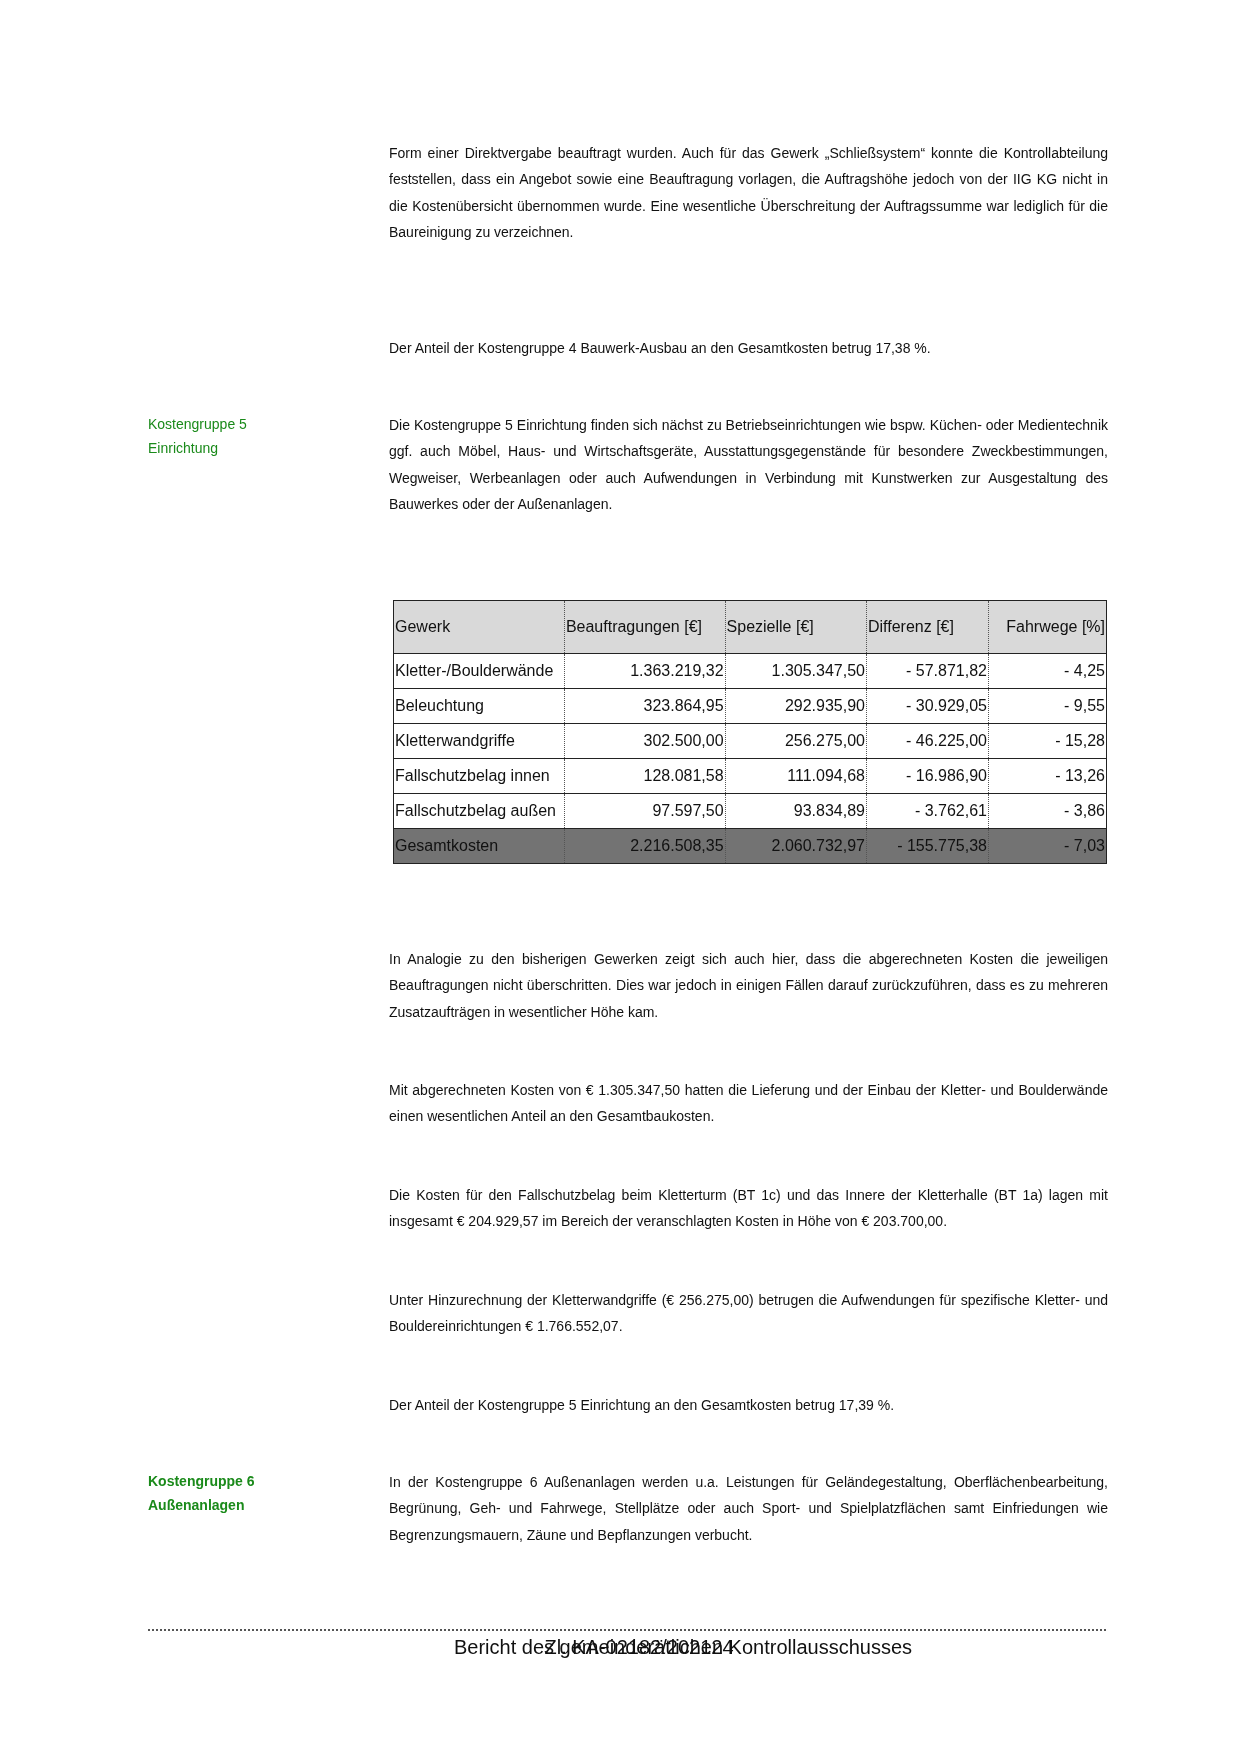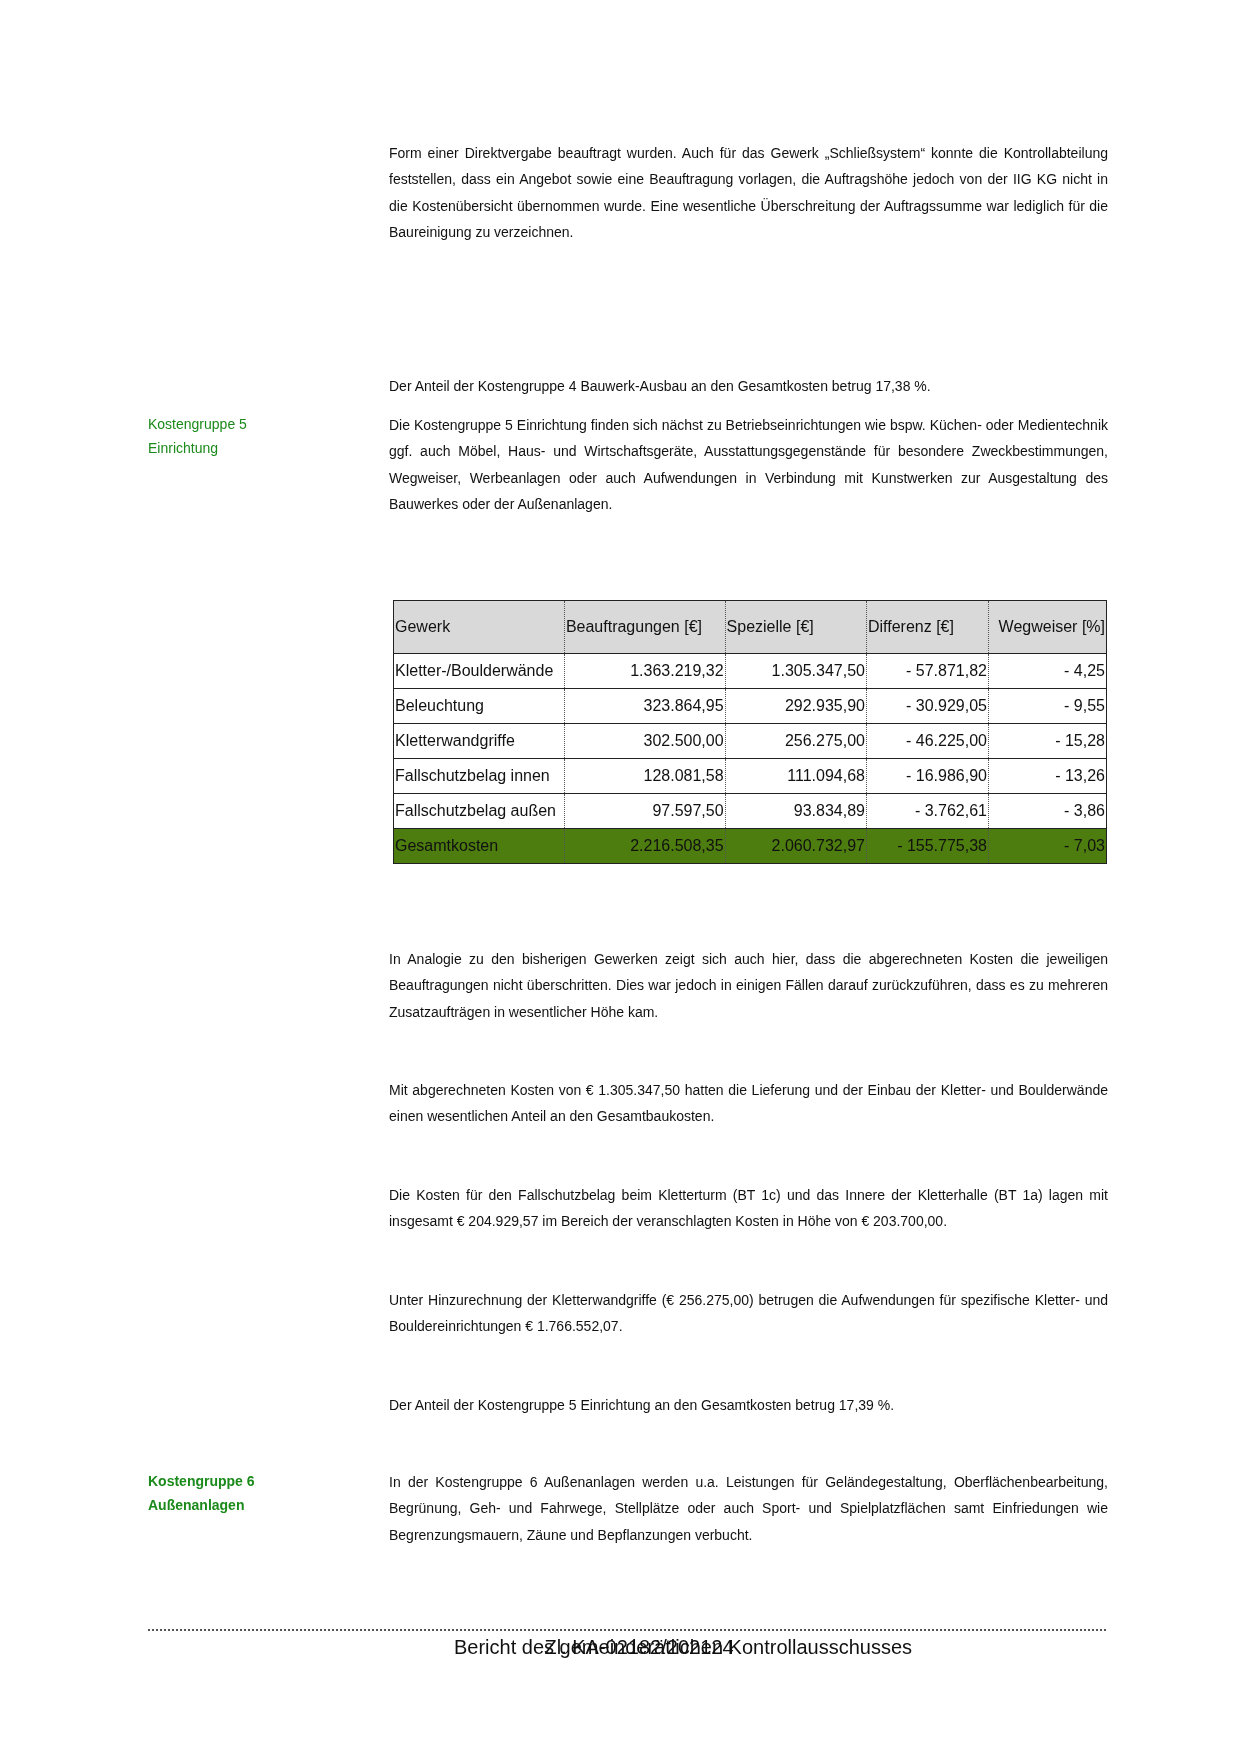--- a/index.html
+++ b/index.html
@@ -10,60 +10,60 @@
     .margin-label { position: absolute; left: 148px; width: 220px; font-size: 14px; line-height: 24px; color: #1a8a1a; }
     .margin-label div { white-space: nowrap; }
 
     table.costs { position: absolute; left: 393px; top: 600px; width: 714px; border-collapse: collapse; font-size: 16px; border: 1.5px solid #222; }
     table.costs td, table.costs th { border-left: 1px dotted #555; border-right: 1px dotted #555; border-top: 1px solid #222; border-bottom: 1px solid #222; padding: 0 1px; font-weight: normal; }
     table.costs th { background: #d9d9d9; height: 52px; text-align: left; }
     table.costs th.num { text-align: right; }
     table.costs td { height: 34px; }
     table.costs td.num { text-align: right; }
     table.costs tr.tall td { height: 50px; line-height: 19px; }
-    table.costs tr.total td { background: #4d7c0f; height: 34px; }
+    table.costs tr.total td { background: #737373; height: 34px; }
     .col-gewerk { width: 165px; }
     .col-b { width: 155px; }
     .col-a { width: 136px; }
     .col-de { width: 117px; }
     .col-dp { width: 113px; }
 
     .footer-rule { position: absolute; left: 148px; top: 1629px; width: 958px; border-top: 2px dotted #555; }
     .footer { position: absolute; left: 160px; top: 1636px; width: 958px; font-size: 20px; display: flex; justify-content: center; }
     .footer .center { position: absolute; left: 294px; }
   </style>
 </head>
 <body>
 
 <div class="page">
 
   <div class="body-col" style="top:140px;">
     <p>Form einer Direktvergabe beauftragt wurden. Auch für das Gewerk „Schließsystem“ konnte die Kontrollabteilung feststellen, dass ein Angebot sowie eine Beauftragung vorlagen, die Auftragshöhe jedoch von der IIG KG nicht in die Kostenübersicht übernommen wurde. Eine wesentliche Überschreitung der Auftragssumme war lediglich für die Baureinigung zu verzeichnen.</p>
   </div>
 
-  <div class="body-col" style="top:335px;margin-top:38px;">
+  <div class="body-col" style="top:335px;">
     <p>Der Anteil der Kostengruppe 4 Bauwerk-Ausbau an den Gesamtkosten betrug 17,38 %.</p>
   </div>
 
   <div class="margin-label" style="top:412px;">
     <div>Kostengruppe 5</div>
     <div>Einrichtung</div>
   </div>
   <div class="body-col" style="top:412px;">
     <p>Die Kostengruppe 5 Einrichtung finden sich nächst zu Betriebseinrichtungen wie bspw. Küchen- oder Medientechnik ggf. auch Möbel, Haus- und Wirtschaftsgeräte, Ausstattungsgegenstände für besondere Zweckbestimmungen, Wegweiser, Werbeanlagen oder auch Aufwendungen in Verbindung mit Kunstwerken zur Ausgestaltung des Bauwerkes oder der Außenanlagen.</p>
   </div>
 
   <table class="costs">
     <thead>
       <tr>
         <th class="col-gewerk">Gewerk</th>
         <th class="col-b">Beauftragungen [€]</th>
         <th class="col-a">Spezielle [€]</th>
         <th class="col-de">Differenz [€]</th>
-        <th class="col-dp num">Wegweiser [%]</th>
+        <th class="col-dp num">Fahrwege [%]</th>
       </tr>
     </thead>
     <tbody>
       <tr>
         <td>Kletter-/Boulderwände</td>
         <td class="num">1.363.219,32</td>
         <td class="num">1.305.347,50</td>
         <td class="num">- 57.871,82</td>
         <td class="num">- 4,25</td>
       </tr>

